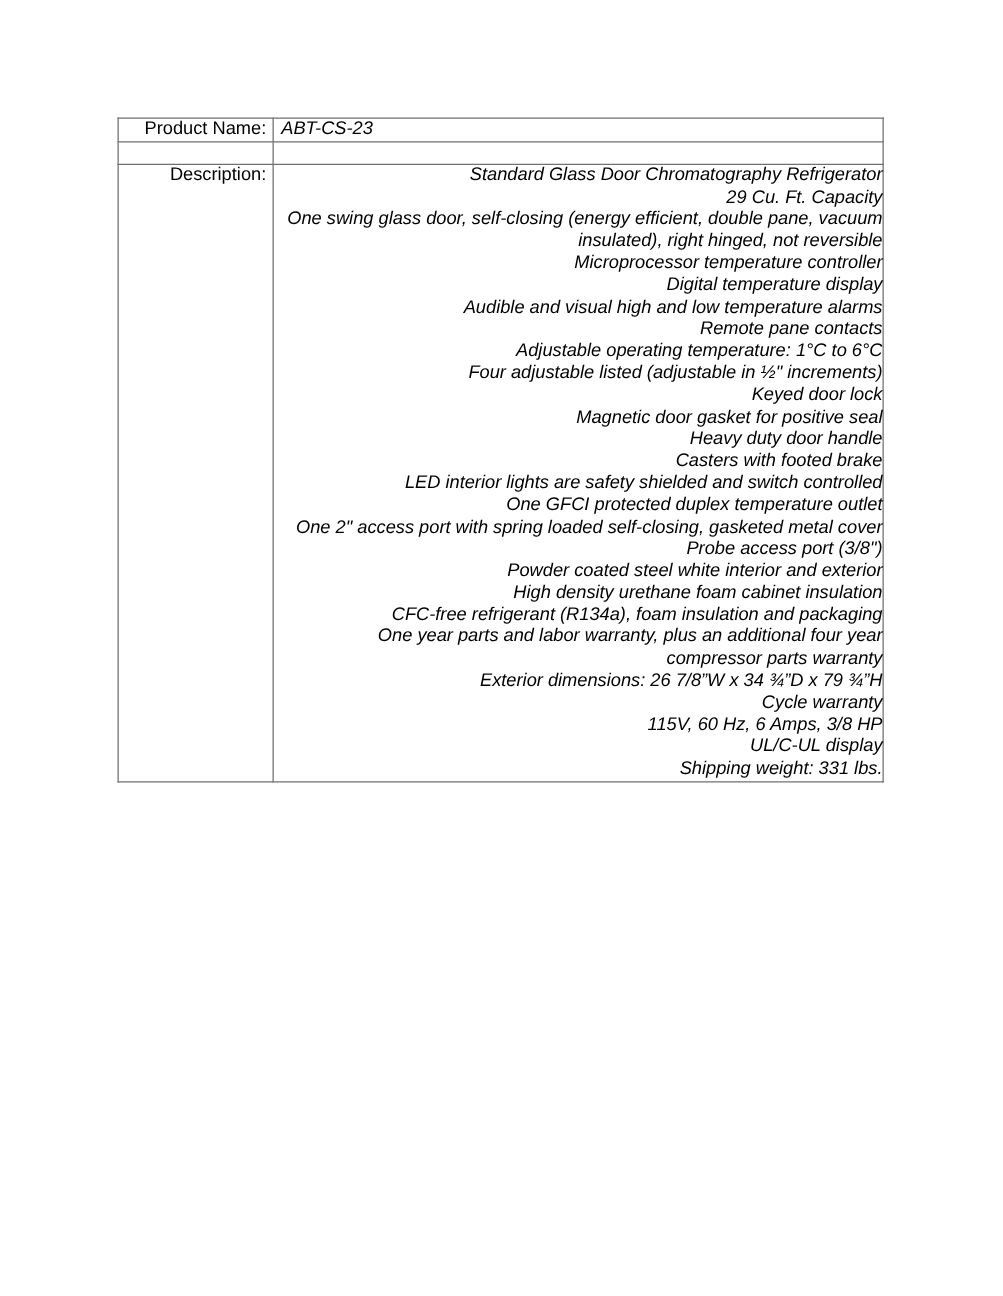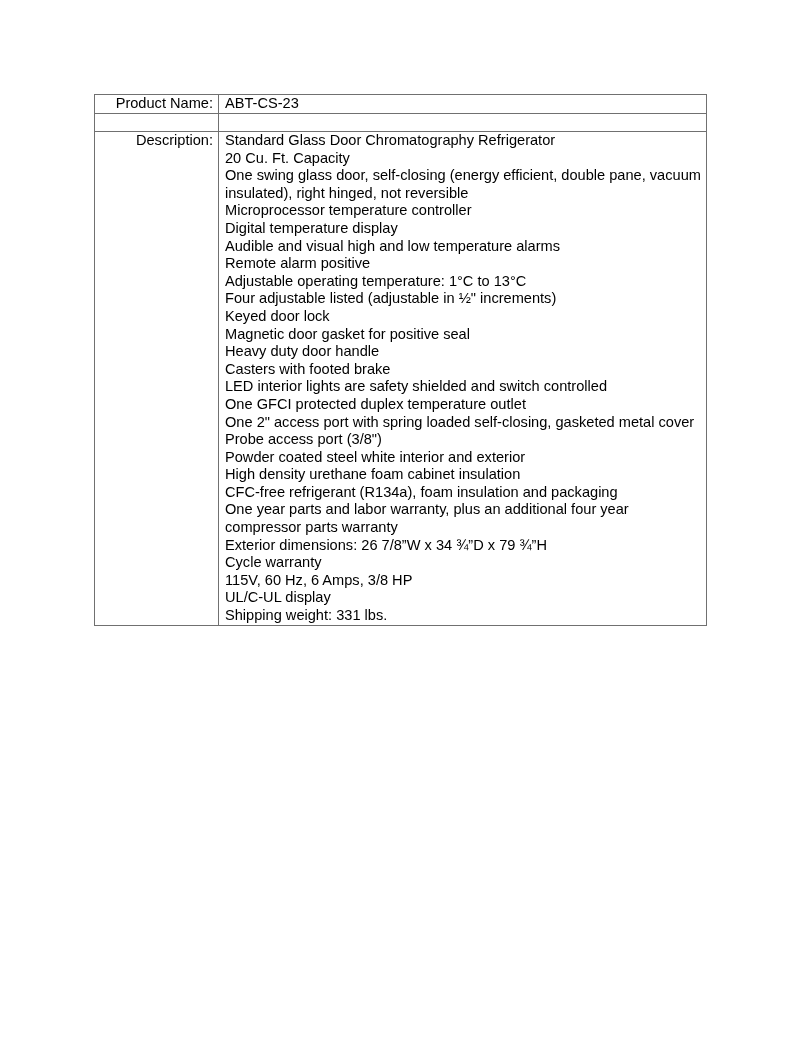--- a/index.html
+++ b/index.html
@@ -3,49 +3,49 @@
 <meta charset="utf-8">
 <style>
   html, body { margin: 0; padding: 0; background: #ffffff; }
   body { width: 802px; height: 1037px; position: relative; font-family: "Liberation Sans", sans-serif; color: #000; }
   .spec-table {
     position: absolute; left: 94px; top: 94px; width: 613px;
     border-collapse: collapse; font-size: 14.6px; line-height: 17.6px;
   }
   .spec-table td { border: 1px solid #707070; vertical-align: top; padding: 0; }
   .label-cell { width: 118px; text-align: right; padding: 0 5px 0 0 !important; white-space: nowrap; }
-  .value-cell { padding: 0 0 0 6px !important; }
+  .value-cell { padding: 0 0 0 6px !important; font-style: italic; }
   .row-name td { height: 18px; }
   .row-empty td { height: 17px; }
-  .desc-line { display: block; }
+  .desc-line { display: block; text-align: right; }
 </style>
 </head>
 <body>
 
 <table class="spec-table">
   <tbody>
       <tr class="row-name">
     <td class="label-cell">Product Name:</td>
     <td class="value-cell">ABT-CS-23</td>
   </tr>
   <tr class="row-empty">
     <td class="label-cell"></td>
     <td class="value-cell"></td>
   </tr>
   <tr>
     <td class="label-cell">Description:</td>
     <td class="value-cell">
       <span class="desc-line">Standard Glass Door Chromatography Refrigerator</span>
-      <span class="desc-line">20 Cu. Ft. Capacity</span>
+      <span class="desc-line">29 Cu. Ft. Capacity</span>
       <span class="desc-line">One swing glass door, self-closing (energy efficient, double pane, vacuum insulated), right hinged, not reversible</span>
       <span class="desc-line">Microprocessor temperature controller</span>
       <span class="desc-line">Digital temperature display</span>
       <span class="desc-line">Audible and visual high and low temperature alarms</span>
-      <span class="desc-line">Remote alarm positive</span>
-      <span class="desc-line">Adjustable operating temperature: 1°C to 13°C</span>
+      <span class="desc-line">Remote pane contacts</span>
+      <span class="desc-line">Adjustable operating temperature: 1°C to 6°C</span>
       <span class="desc-line">Four adjustable listed (adjustable in ½" increments)</span>
       <span class="desc-line">Keyed door lock</span>
       <span class="desc-line">Magnetic door gasket for positive seal</span>
       <span class="desc-line">Heavy duty door handle</span>
       <span class="desc-line">Casters with footed brake</span>
       <span class="desc-line">LED interior lights are safety shielded and switch controlled</span>
       <span class="desc-line">One GFCI protected duplex temperature outlet</span>
       <span class="desc-line">One 2" access port with spring loaded self-closing, gasketed metal cover</span>
       <span class="desc-line">Probe access port (3/8")</span>
       <span class="desc-line">Powder coated steel white interior and exterior</span>

